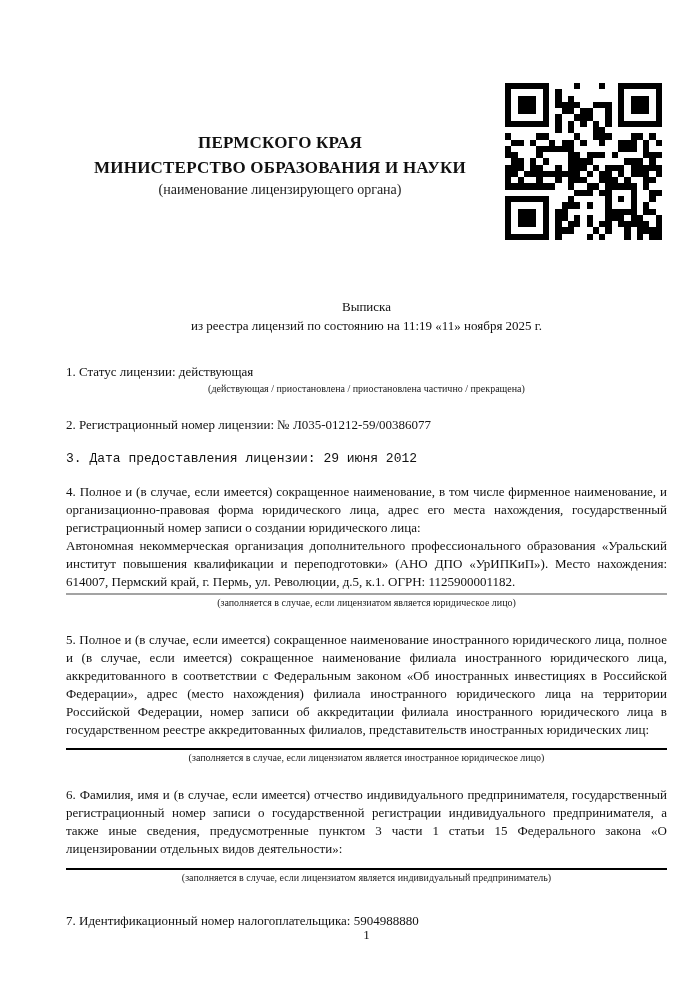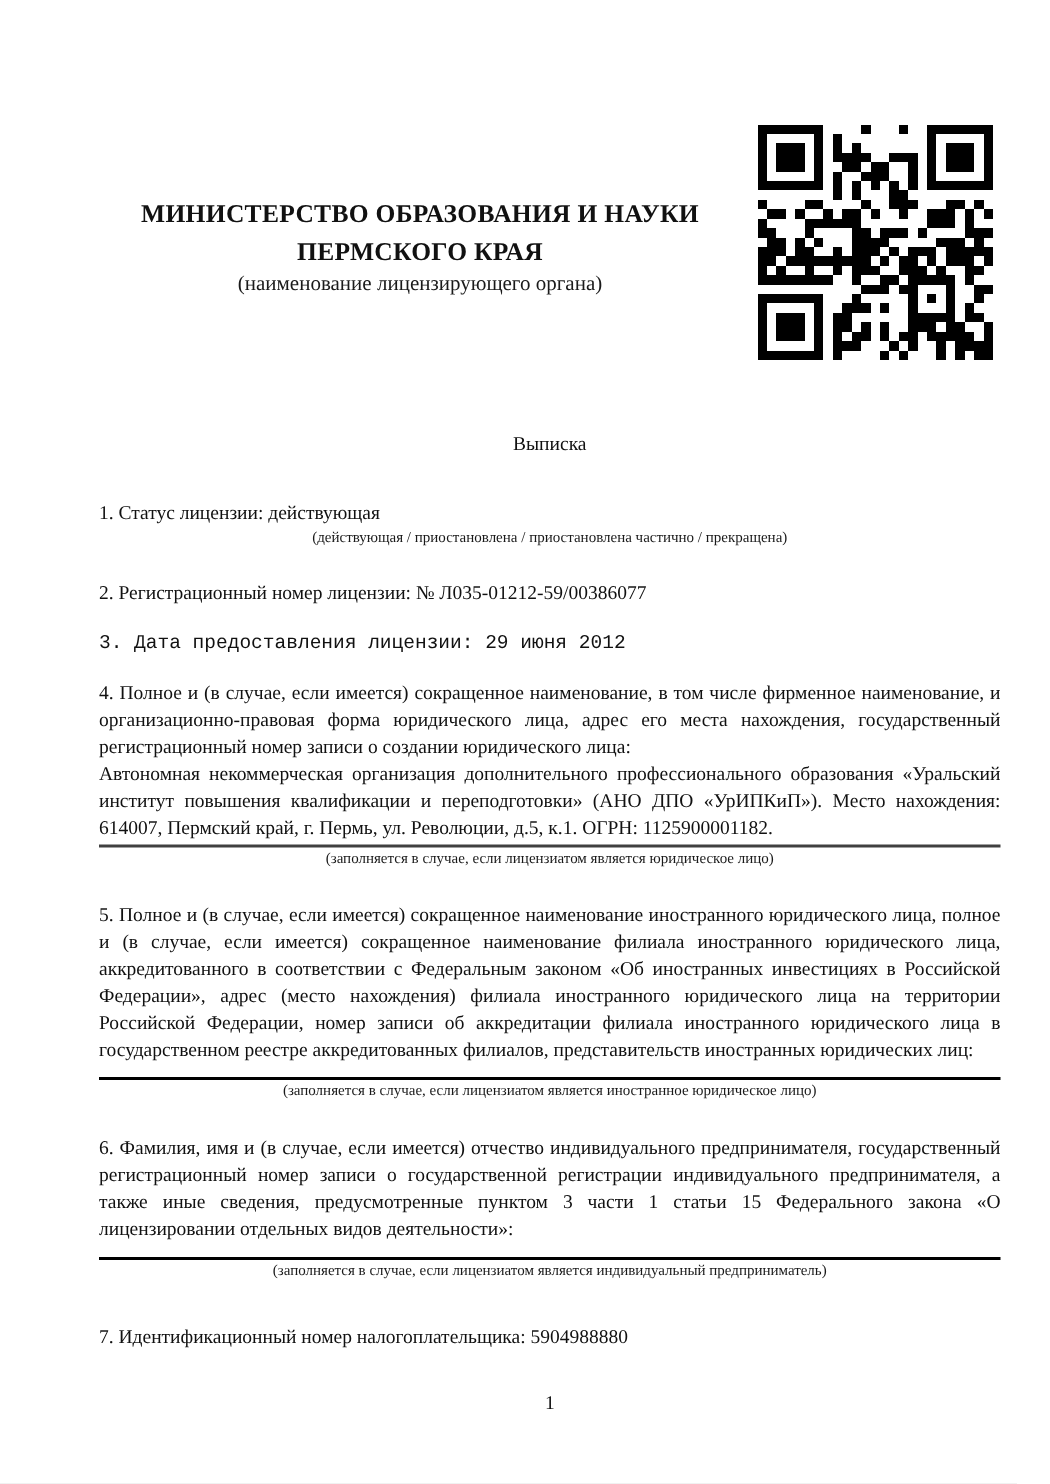--- a/index.html
+++ b/index.html
@@ -17,27 +17,27 @@
     position:absolute;left:66px;top:130px;width:428px;
     text-align:center;
   }
   .org-name{font-weight:bold;font-size:17px;line-height:25px;letter-spacing:.2px;}
   .org-caption{font-size:14px;line-height:13px;margin-top:3px;color:#1a1a1a;}
   
   .qr{position:absolute;left:505px;top:83px;width:157px;height:157px;}
   .qr svg{display:block;width:157px;height:157px;shape-rendering:crispEdges;}
   
   .content{
-    position:absolute;left:66px;top:286px;width:601px;
+    position:absolute;left:66px;top:297px;width:601px;
     font-size:13px;line-height:18px;
   }
   .doc-title{text-align:center;line-height:19px;}
   .just{text-align:justify;text-align-last:left;}
   .caption{font-size:10px;line-height:13px;text-align:center;color:#1a1a1a;margin-top:1px;}
-  .rule-under{border-bottom:2px solid #404040;padding-bottom:2px;}
+  .rule-under{border-bottom:2px solid #a3a3a3;padding-bottom:2px;}
   .blank-field{border-bottom:2px solid #000;}
   .item1{margin-top:28px;}
   .item2{margin-top:21px;}
   .item3{margin-top:16px;font-family:Liberation Mono, monospace;}
   .item4{margin-top:15px;}
   .item5{margin-top:22px;}
   .item5 .blank-field{height:9px;}
   .item6{margin-top:22px;}
   .item6 .blank-field{height:10px;}
   .item7{margin-top:28px;}
@@ -45,22 +45,22 @@
     position:absolute;left:66px;top:926px;width:601px;
     text-align:center;font-size:13px;line-height:18px;
   }
 </style>
 </head>
 <body>
 
 <div class="page">
 
   <div class="org-header">
+    <div class="org-name">ПЕРМСКОГО КРАЯ</div>
     <div class="org-name">МИНИСТЕРСТВО ОБРАЗОВАНИЯ И НАУКИ</div>
-    <div class="org-name">ПЕРМСКОГО КРАЯ</div>
     <div class="org-caption">(наименование лицензирующего органа)</div>
   </div>
 
   <div class="qr">
     <svg id="qr-svg" viewBox="0 0 25 25" xmlns="http://www.w3.org/2000/svg">
         <rect x="0" y="0" width="25" height="25" fill="#fff"></rect>
         <rect x="0" y="0" width="1" height="1" fill="#000"></rect>
         <rect x="1" y="0" width="1" height="1" fill="#000"></rect>
         <rect x="2" y="0" width="1" height="1" fill="#000"></rect>
         <rect x="3" y="0" width="1" height="1" fill="#000"></rect>
@@ -383,20 +383,21 @@
         <rect x="21" y="24" width="1" height="1" fill="#000"></rect>
         <rect x="23" y="24" width="1" height="1" fill="#000"></rect>
         <rect x="24" y="24" width="1" height="1" fill="#000"></rect>
       </svg>
   </div>
 
   <div class="content">
 
     <div class="doc-title">
       <div>Выписка</div>
+      <div>из реестра лицензий по состоянию на 11:19 «11» ноября 2025 г.</div>
     </div>
 
     <div class="item1">
       <div>1. Статус лицензии: действующая</div>
       <div class="caption">(действующая / приостановлена / приостановлена частично / прекращена)</div>
     </div>
 
     <div class="item2">
       <div>2. Регистрационный номер лицензии: № Л035-01212-59/00386077</div>
     </div>

